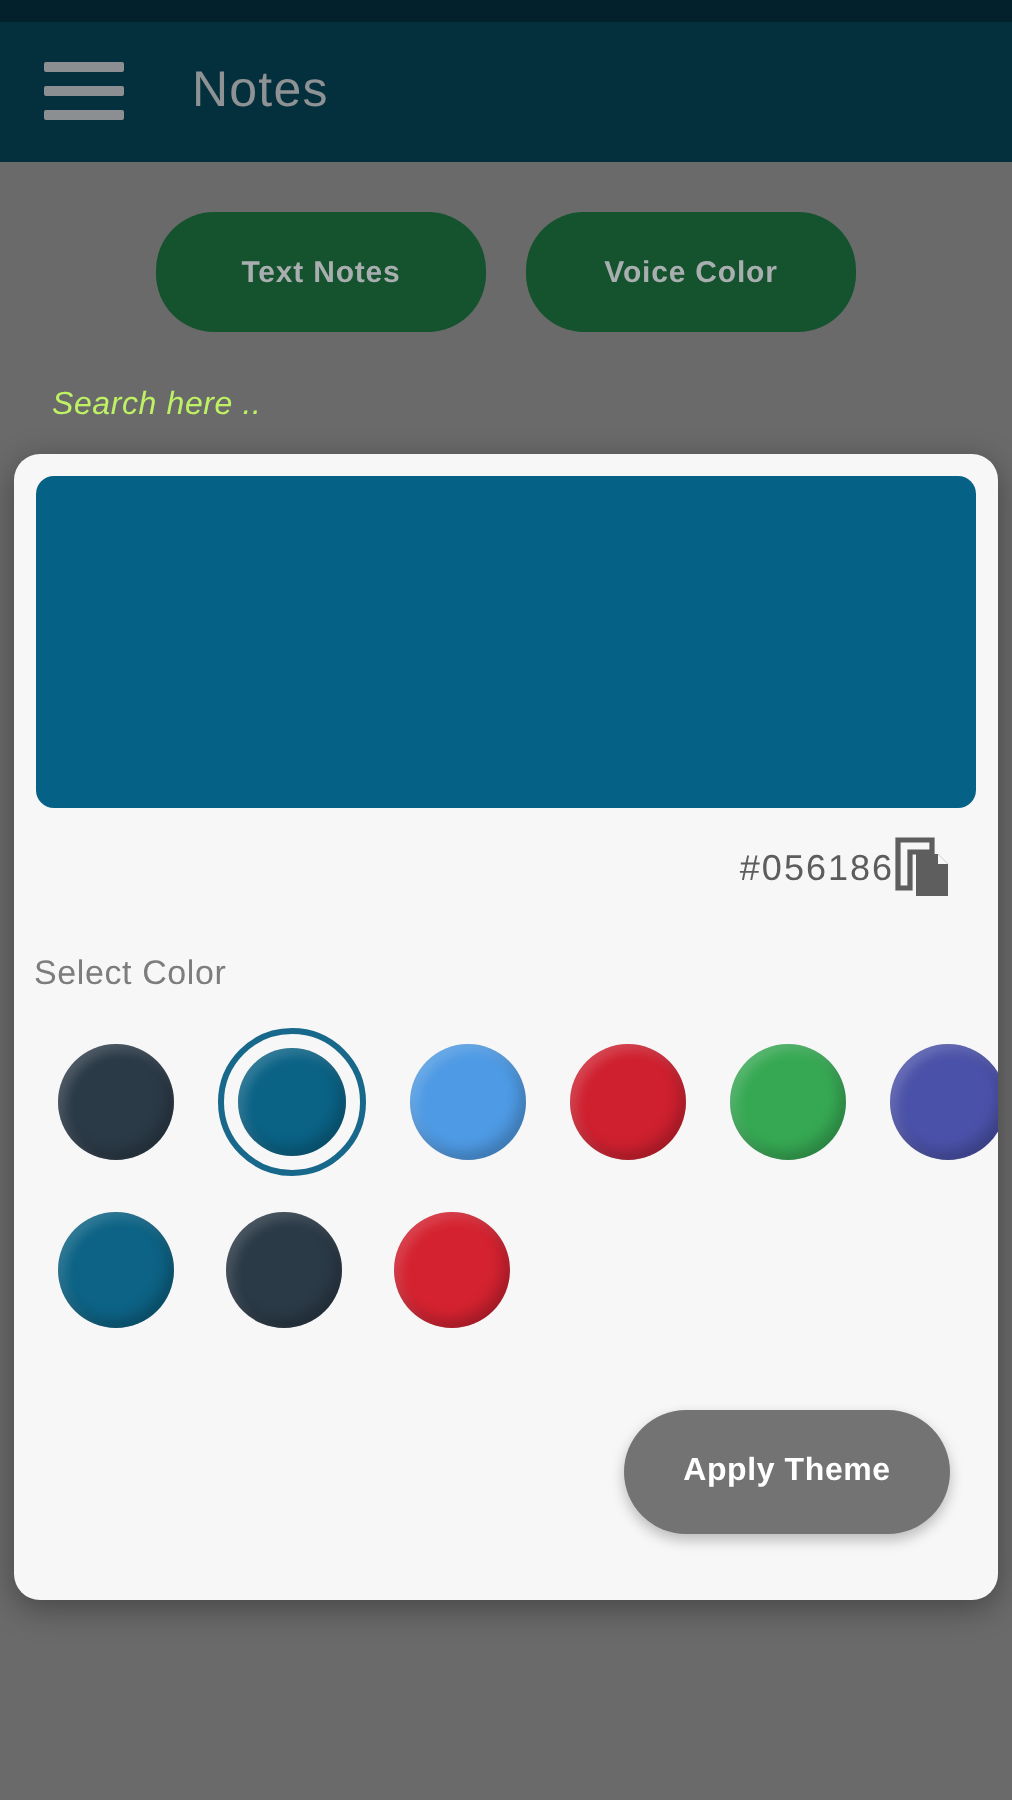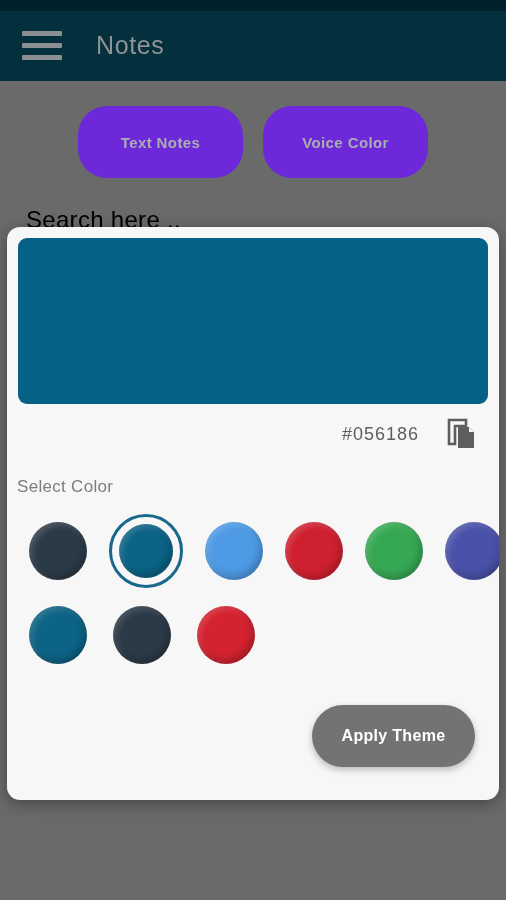--- a/index.html
+++ b/index.html
@@ -60,40 +60,41 @@
 
   .tabs {
     display: flex;
     justify-content: center;
     gap: 20px;
     padding-top: 25px;
   }
 
   .tab-pill {
     width: 165px;
-    height: 72px;
+    height: 60px;
     border-radius: 29px;
-    background: #6d28d9;
+    background: #14532d;
     display: flex;
     align-items: center;
     justify-content: center;
     color: #a9aeb0;
     font-size: 15px;
     font-weight: bold;
     letter-spacing: 0.4px;
     cursor: pointer;
   }
 
   .search-row {
     padding: 28px 0 0 26px;
   }
   .search-placeholder {
-    color: #000000;
-    font-size: 24px;
+    color: #bef264;
+    font-size: 16px;
     letter-spacing: 0.3px;
+    font-style: italic;
   }
 
   
   .dialog {
     position: absolute;
     left: 7px;
     top: 227px;
     width: 492px;
     height: 573px;
     background: #f7f7f7;
@@ -105,21 +106,21 @@
   .preview {
     margin: 11px 11px 0 11px;
     height: 166px;
     border-radius: 9px;
   }
 
   .hex-row {
     display: flex;
     align-items: center;
     justify-content: flex-end;
-    gap: 28px;
+    gap: 0;
     padding: 14px 22px 0 0;
   }
   .hex-code {
     color: #5d5d5d;
     font-size: 18px;
     letter-spacing: 1px;
   }
   .copy-icon { cursor: pointer; display: block; }
 
   .section-label {

